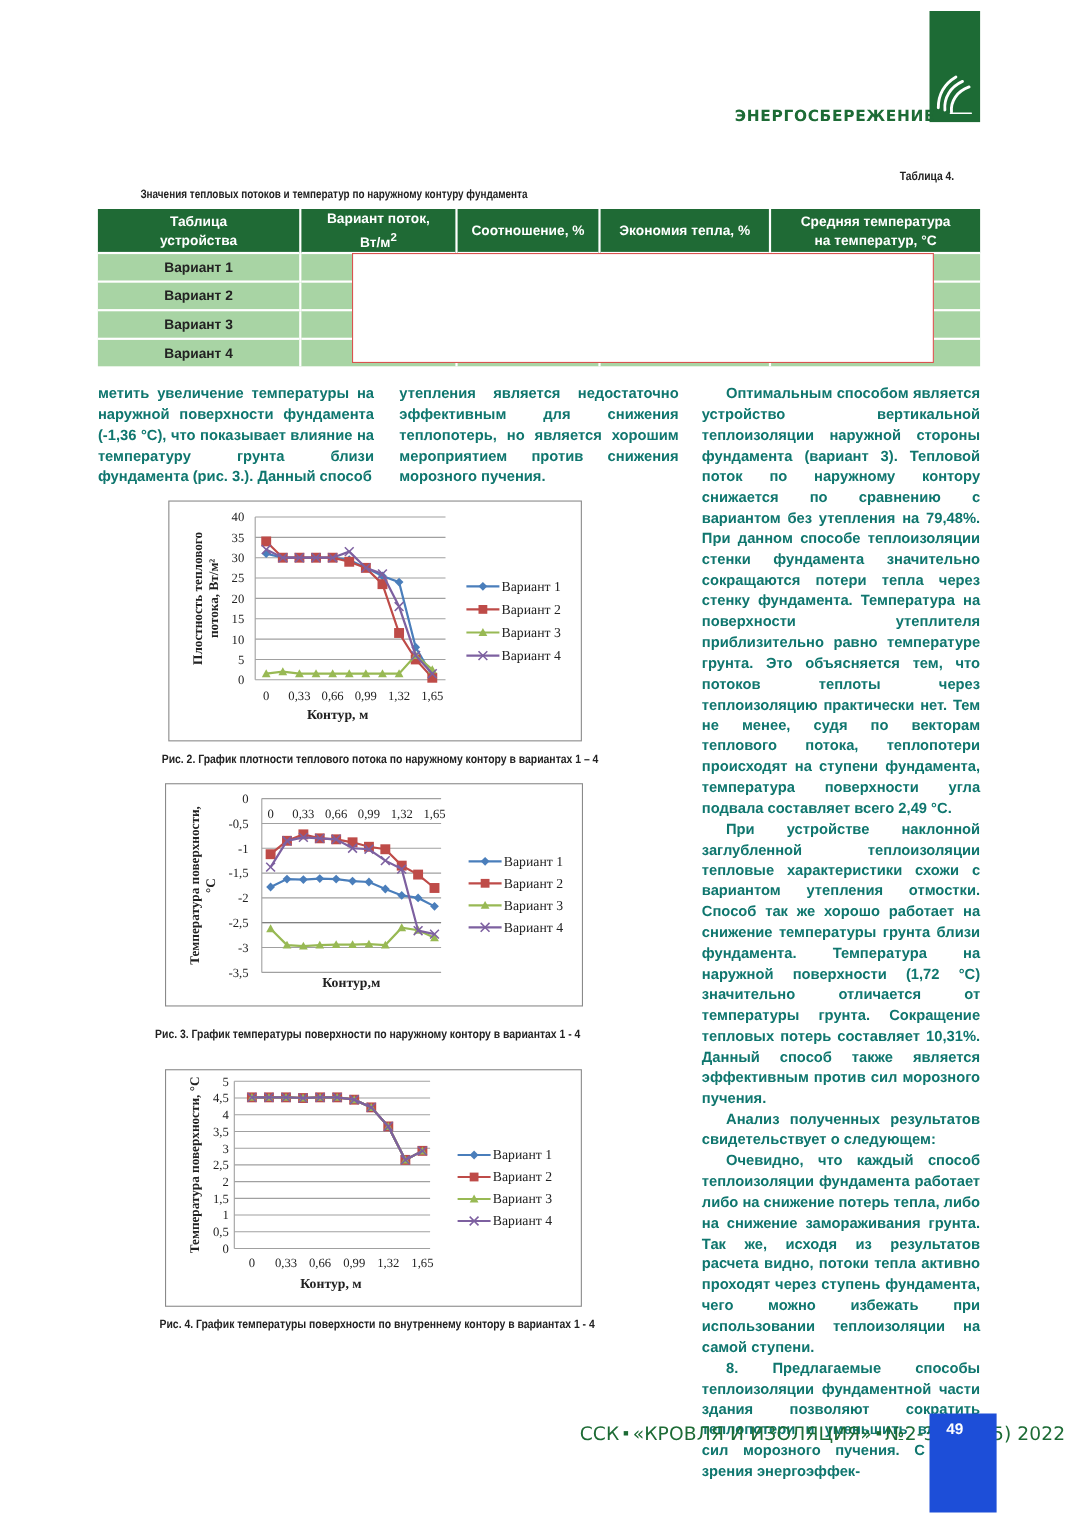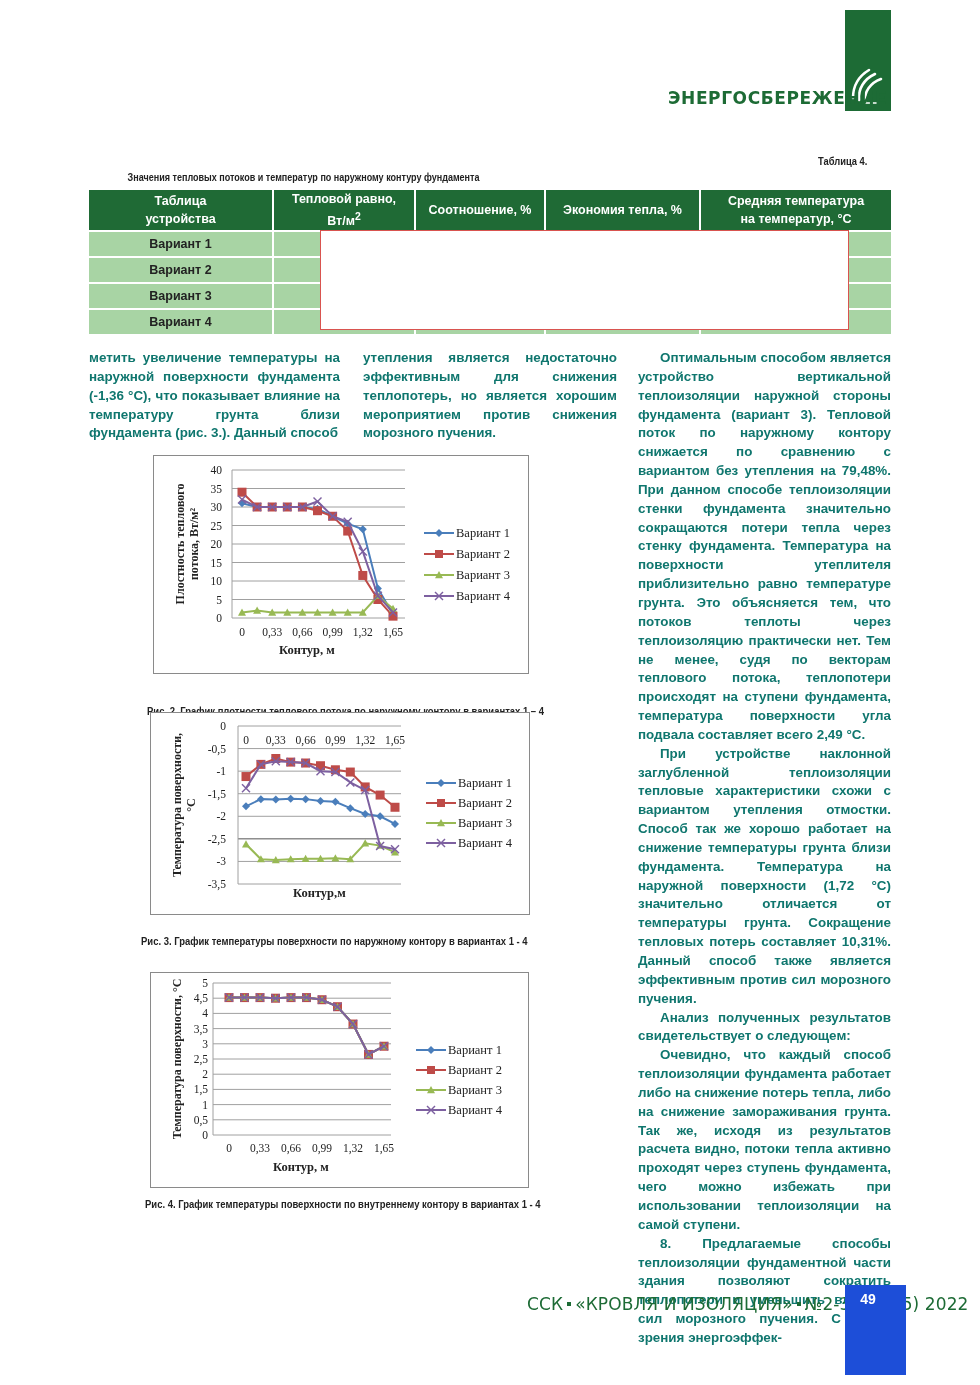--- a/index.html
+++ b/index.html
@@ -1,19 +1,19 @@
 <!DOCTYPE html>
 <html><head>
 <meta charset="utf-8">
 <style>
   html,body{margin:0;padding:0;background:#fff;}
   body{width:980px;height:1385px;position:relative;overflow:hidden;font-family:"Liberation Sans",sans-serif;color:#2a2a2a;}
   .green-tab{position:absolute;left:845px;top:10px;width:46px;height:101px;background:#1d6b35;}
   .logo{position:absolute;left:0;top:52px;width:46px;height:46px;}
-  .section{position:absolute;left:668px;top:88px;font-family:"DejaVu Sans",sans-serif;font-weight:bold;font-size:17px;letter-spacing:0.6px;color:#1d6b35;}
+  .section{position:absolute;left:668px;top:98px;font-family:"DejaVu Sans",sans-serif;font-weight:bold;font-size:14px;letter-spacing:0.6px;color:#1d6b35;}
   .table-no{position:absolute;left:818px;top:155px;font-family:"Liberation Sans",sans-serif;font-weight:bold;font-size:11px;color:#222;transform:scaleX(0.85);transform-origin:left;}
   .table-cap{position:absolute;left:89px;width:802px;top:171px;font-weight:bold;font-size:11px;color:#222;}
   .table-cap span{display:inline-block;transform:scaleX(0.82);}
   table.t{position:absolute;left:89px;top:190px;width:802px;border-collapse:collapse;}
   table.t th{background:#1f6a35;color:#fff;font-weight:bold;font-size:12.5px;line-height:18px;padding:0;height:37px;border-right:2px solid #fff;text-align:center;}
   table.t th:last-child{border-right:none;}
   table.t td{background:#a8d4a4;height:24px;border-top:2px solid #fff;border-right:2px solid #fff;font-weight:bold;font-size:12.5px;color:#222;text-align:center;padding:0;}
   table.t td:last-child{border-right:none;}
   .mask{position:absolute;left:320px;top:230px;width:527px;height:98px;background:#fff;border:1.5px solid #d9534f;}
   .col{position:absolute;font-size:13.4px;line-height:18.85px;color:#0f766e;text-align:justify;font-weight:bold;}
@@ -50,21 +50,21 @@
   <colgroup>
       <col style="width:184px">
       <col style="width:142px">
       <col style="width:130px">
       <col style="width:155px">
       <col style="width:191px">
     </colgroup>
   <tbody>
       <tr>
     <th><span>Таблица</span><br><span>устройства</span></th>
-    <th><span>Тепловой равно,</span><br><span>Вт/м</span><sup>2</sup></th>
+    <th><span>Вариант поток,</span><br><span>Вт/м</span><sup>2</sup></th>
     <th><span>Соотношение, %</span></th>
     <th><span>Экономия тепла, %</span></th>
     <th><span>Средняя температура</span><br><span>на температур, °С</span></th>
   </tr>
   <tr>
         <td>Вариант 1</td>
         <td></td>
         <td></td>
         <td></td>
         <td></td>
@@ -228,21 +228,21 @@
       <polygon points="285,115 289,122.2 281,122.2" fill="#98b954"></polygon>
       <text x="302" y="123" font-size="12.5" fill="#222">Вариант 3</text>
       <line x1="270" y1="140" x2="300" y2="140" stroke="#7d60a0" stroke-width="2"></line>
       <g>
         <line x1="281" y1="136" x2="289" y2="144" stroke="#7d60a0" stroke-width="1.4"></line>
         <line x1="281" y1="144" x2="289" y2="136" stroke="#7d60a0" stroke-width="1.4"></line>
       </g>
       <text x="302" y="144" font-size="12.5" fill="#222">Вариант 4</text>
     </svg>
 </div>
-<div class="caption" style="left:147px;top:685px;margin-top:20px;"><span>Рис. 2. График плотности теплового потока по наружному контору в вариантах 1 – 4</span></div>
+<div class="caption" style="left:147px;top:685px;"><span>Рис. 2. График плотности теплового потока по наружному контору в вариантах 1 – 4</span></div>
 
 <div class="chart-frame" style="left:150px;top:712px;width:378px;height:201px;">
   <svg id="chart1" width="378" height="201">
       <line x1="87" y1="13" x2="250" y2="13" stroke="#a0a0a0" stroke-width="1"></line>
       <text x="75" y="17" font-size="11.5" text-anchor="end" fill="#222">0</text>
       <line x1="87" y1="35.571428571428584" x2="250" y2="35.571428571428584" stroke="#a0a0a0" stroke-width="1"></line>
       <text x="75" y="39.571428571428584" font-size="11.5" text-anchor="end" fill="#222">-0,5</text>
       <line x1="87" y1="58.14285714285714" x2="250" y2="58.14285714285714" stroke="#a0a0a0" stroke-width="1"></line>
       <text x="75" y="62.14285714285714" font-size="11.5" text-anchor="end" fill="#222">-1</text>
       <line x1="87" y1="80.71428571428572" x2="250" y2="80.71428571428572" stroke="#a0a0a0" stroke-width="1"></line>

